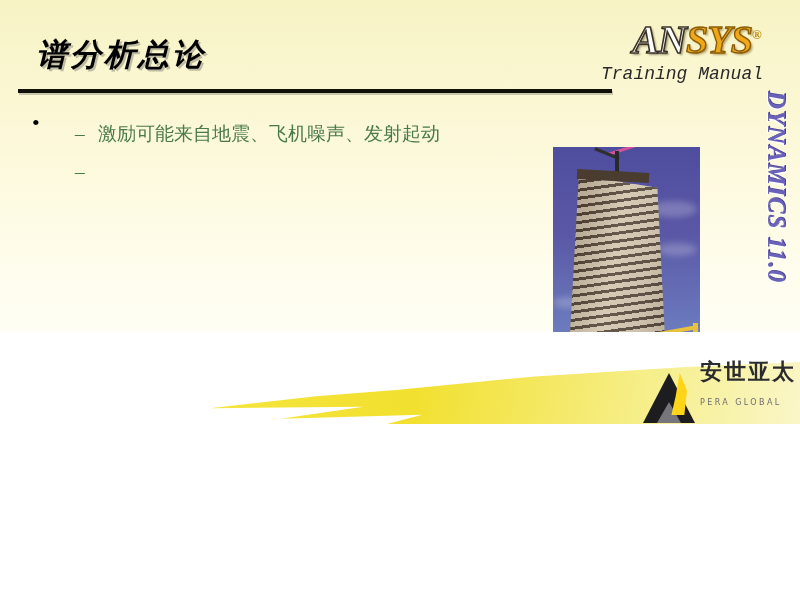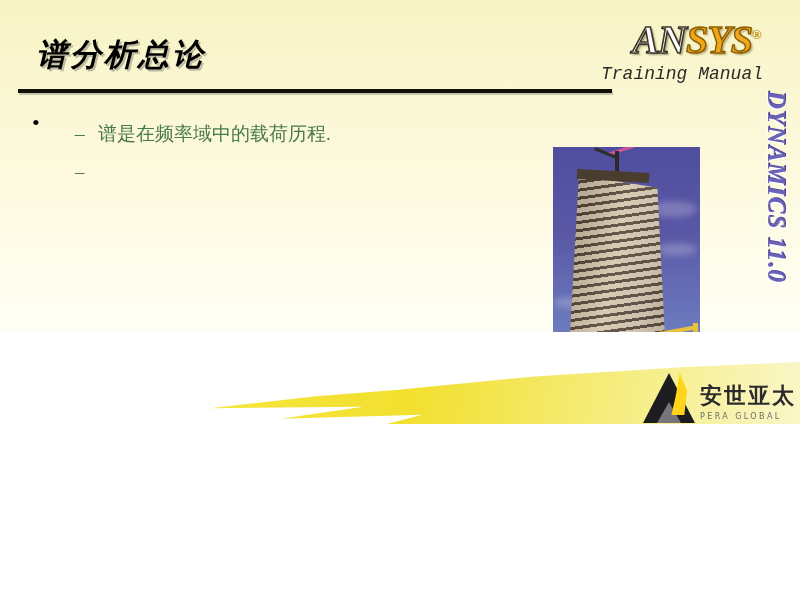--- a/index.html
+++ b/index.html
@@ -297,34 +297,34 @@
     background: #77757c;
     clip-path: polygon(50% 0%, 100% 100%, 0% 100%);
   }
   .pera-flame {
     position: absolute;
     left: 25px; bottom: 8px;
     width: 19px; height: 42px;
     background: #ffd419;
     clip-path: polygon(62% 0%, 100% 42%, 86% 100%, 18% 100%, 40% 56%);
   }
-  .pera-text { line-height: 1; padding-bottom: 2px; }
+  .pera-text { line-height: 1; padding-bottom: 16px; }
   .pera-cn {
     font-family: "DejaVu Sans", sans-serif;
     font-size: 22px;
     font-weight: bold;
     letter-spacing: 2px;
     color: #2b2b2d;
   }
   .pera-en {
     font-family: "DejaVu Sans", sans-serif;
     font-size: 8px;
     letter-spacing: 2.4px;
     color: #6e6c72;
-    margin-top: 6px;
+    margin-top: 16px;
   }
 </style>
 </head>
 <body>
 
 <div id="slide">
 
   <div id="title">谱分析总论</div>
   <div id="title-rule"></div>
 
@@ -340,24 +340,24 @@
   <div id="body">
     <div class="lvl1">
       <span class="marker">•</span>
     </div>
     <div class="sublist">
       <div class="lvl2">
         <span class="marker">–</span>
       </div>
       <div class="lvl2">
         <span class="marker">–</span>
+        <span>激励可能来自地震、飞机噪声、发射起动</span>
       </div>
       <div class="lvl2">
         <span class="marker">–</span>
-        <span>谱是在频率域中的载荷历程.</span>
       </div>
       <div class="lvl2">
         <span class="marker">–</span>
       </div>
     </div>
   </div>
 
   <div id="photo">
     <div class="sky"></div>
     <div class="cloud" style="left:96px; top:54px; width:48px; height:16px;"></div>

